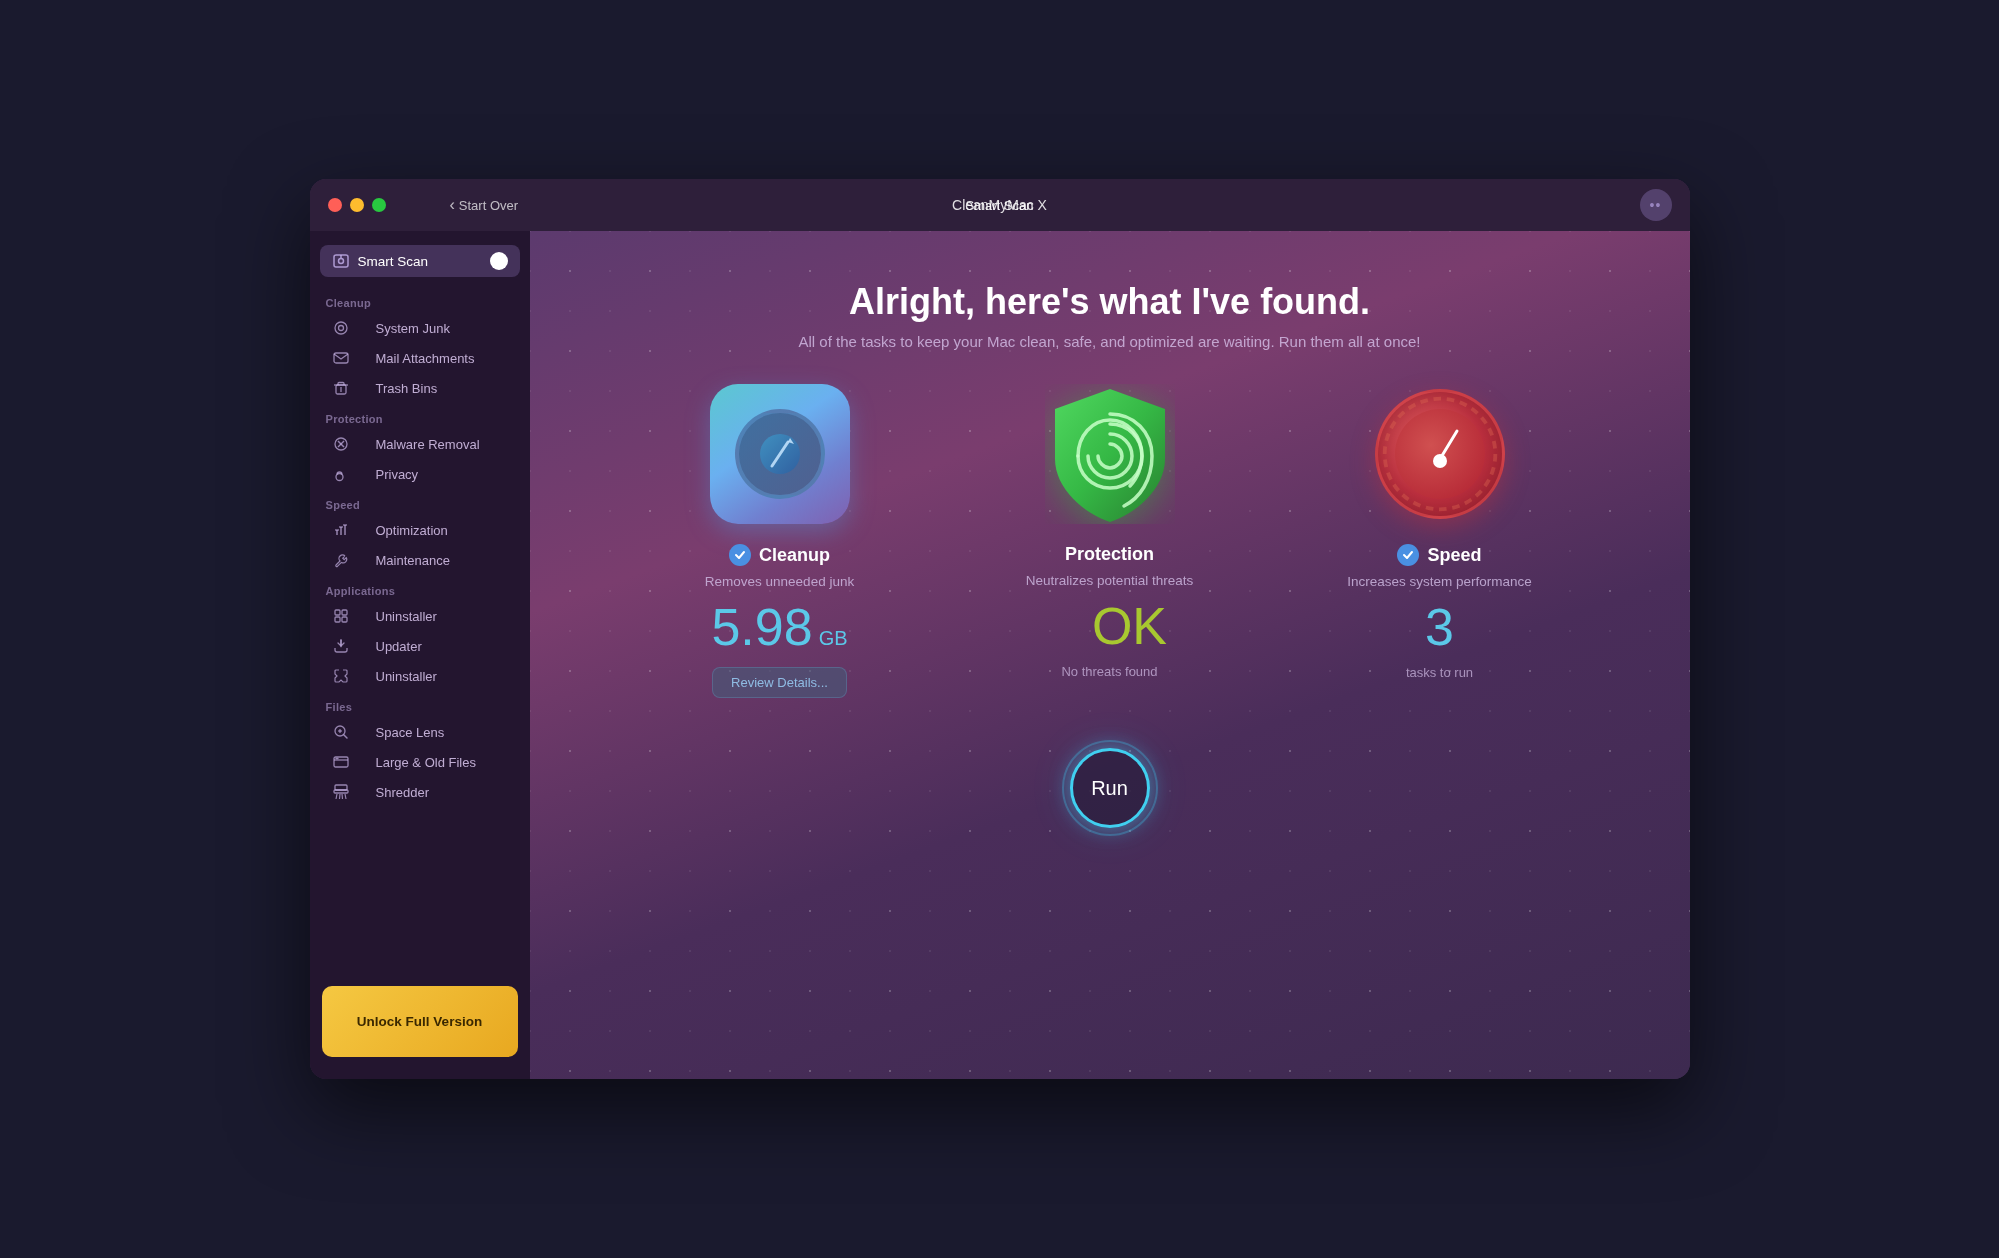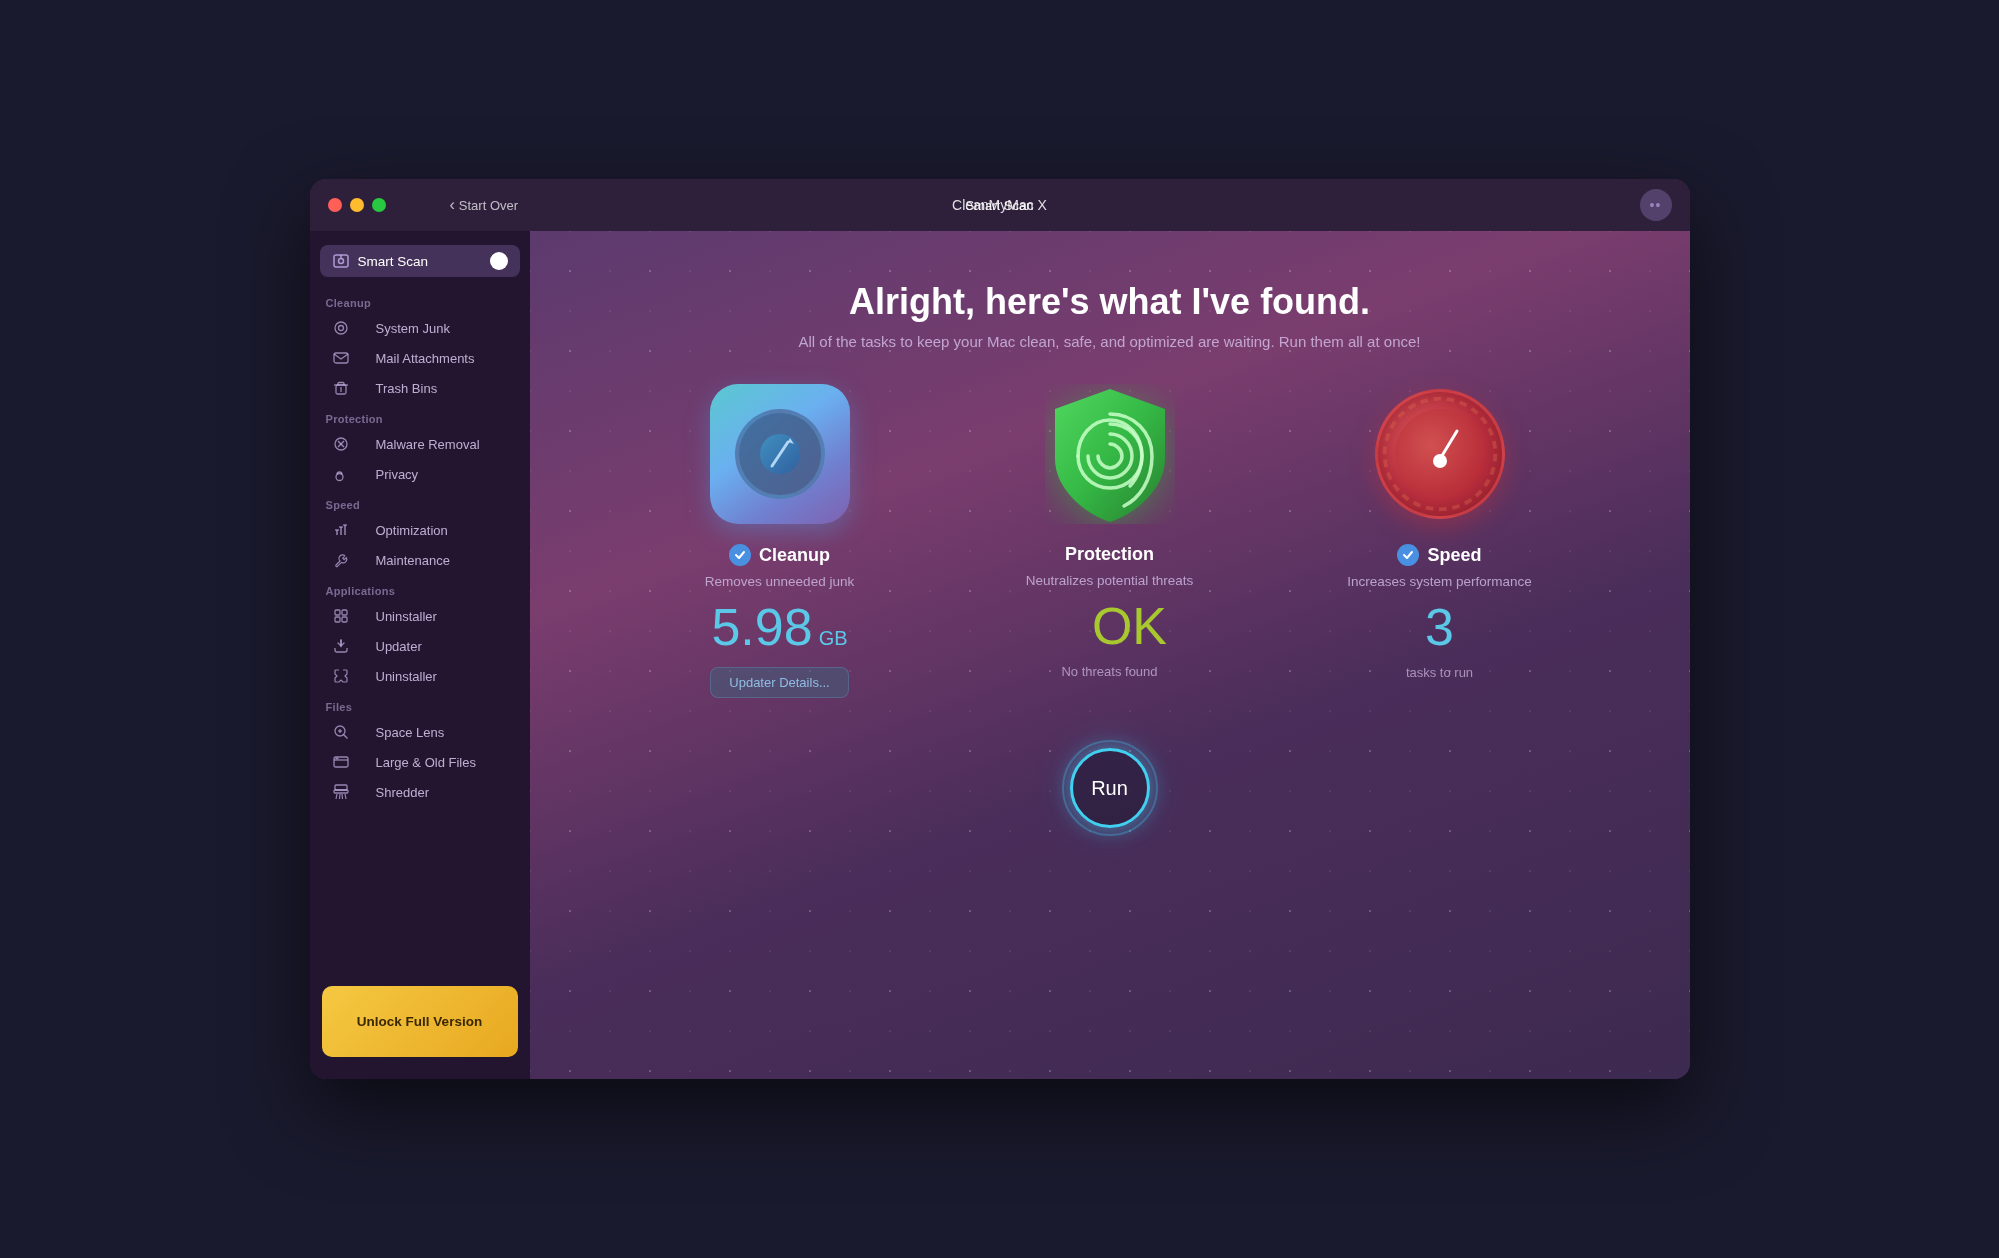--- a/index.html
+++ b/index.html
@@ -623,21 +623,21 @@
                   <polyline points="2,6 5,9 10,3" stroke="white" stroke-width="2" stroke-linecap="round" stroke-linejoin="round"></polyline>
                 </svg>
             </div>
             <span class="card-title">Cleanup</span>
           </div>
           <span class="card-subtitle">Removes unneeded junk</span>
           <div style="display:flex;align-items:baseline;gap:2px;">
             <span class="card-value">5.98</span>
             <span class="card-value-unit">GB</span>
           </div>
-          <button class="review-btn">Updater Details...</button>
+          <button class="review-btn">Review Details...</button>
         </div>
 
         <div class="card">
           <div class="card-icon-wrap shield-icon-wrap">
             <svg class="shield-svg" viewBox="0 0 130 140" fill="none">
               <defs>
                 <linearGradient id="shieldGrad" x1="0%" y1="0%" x2="100%" y2="100%">
                   <stop offset="0%" stop-color="#50d860"></stop>
                   <stop offset="50%" stop-color="#35b845"></stop>
                   <stop offset="100%" stop-color="#288030"></stop>

